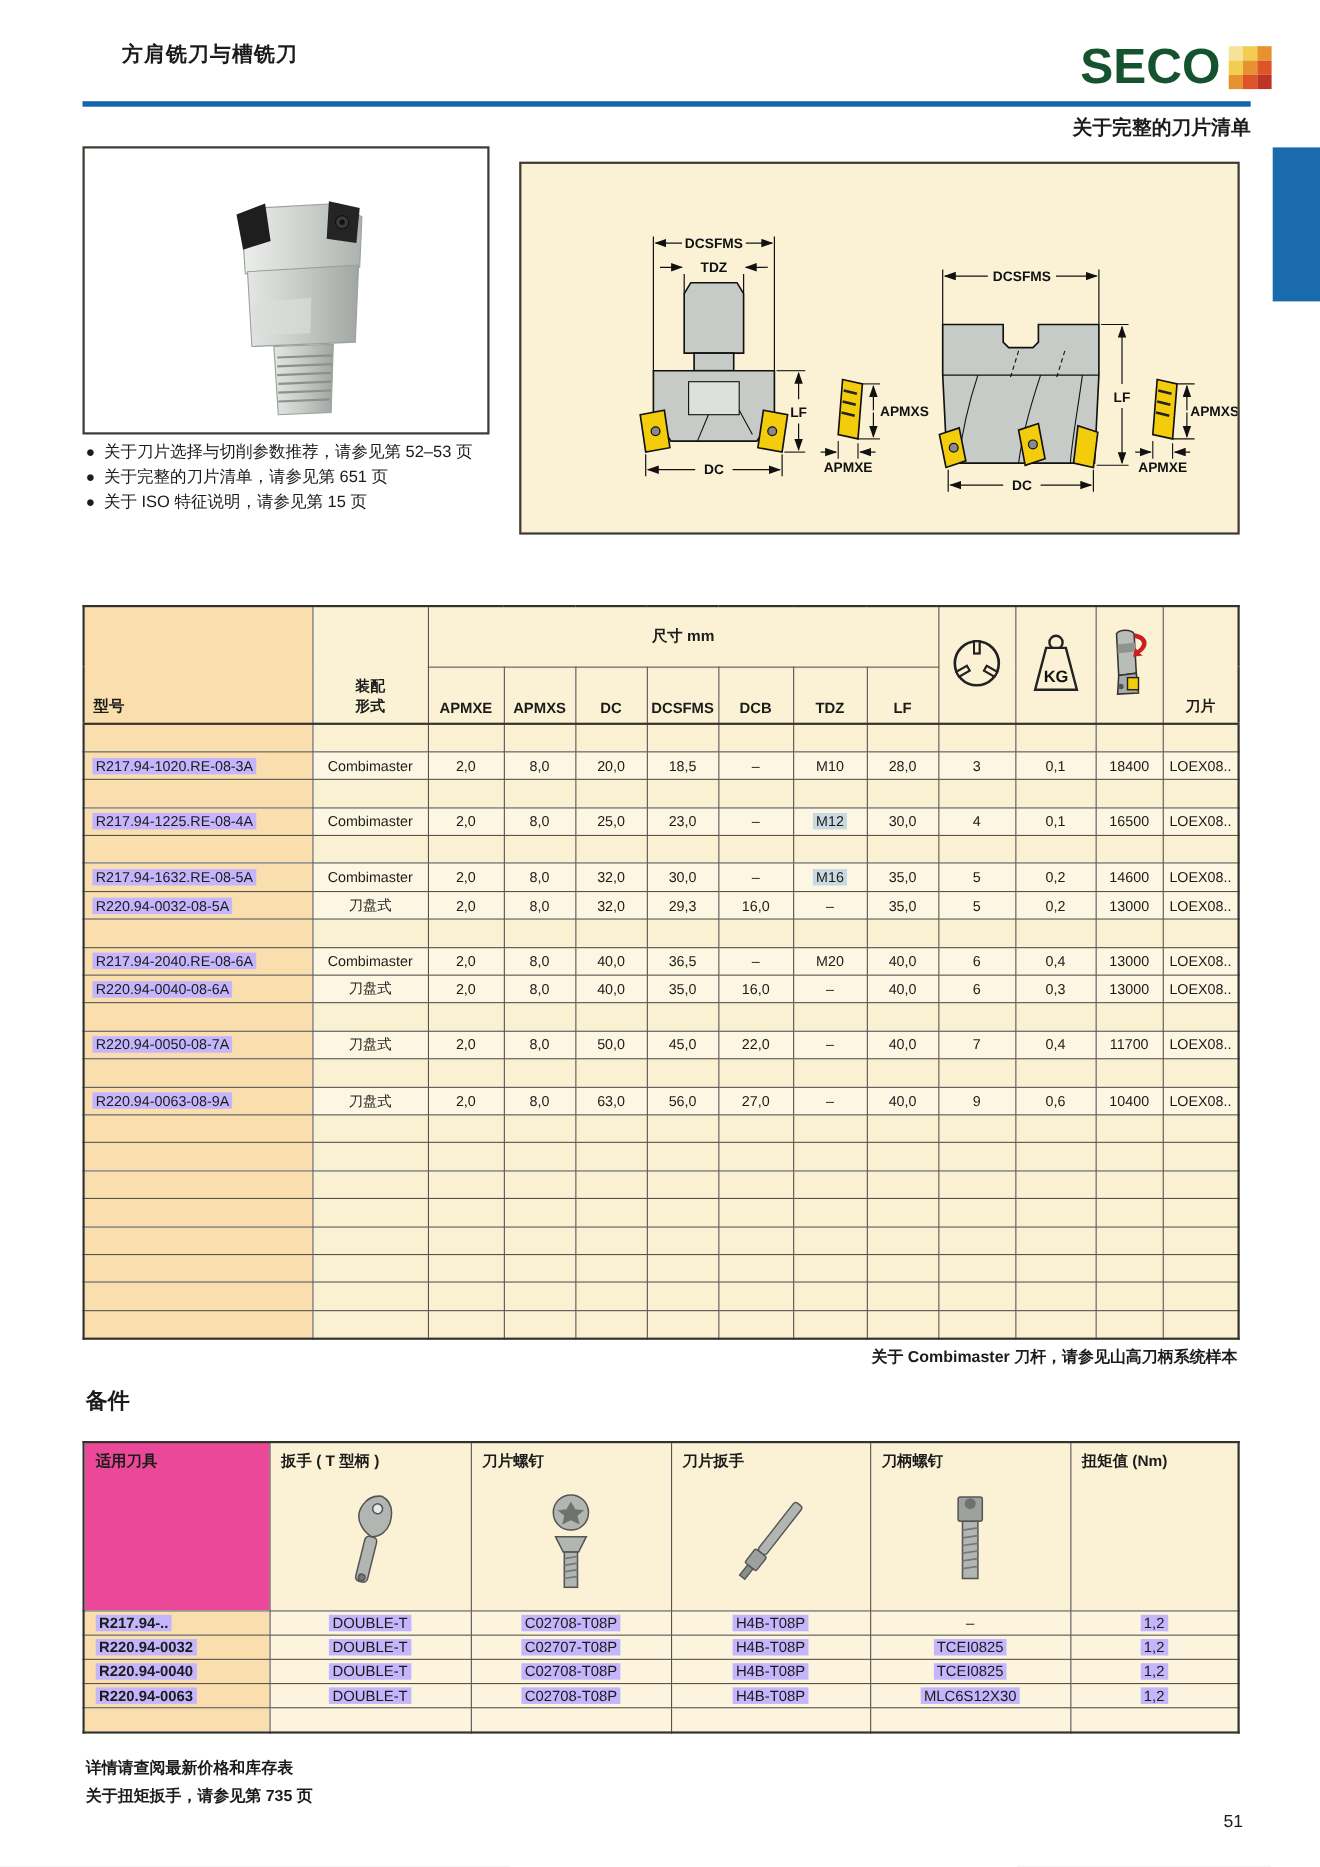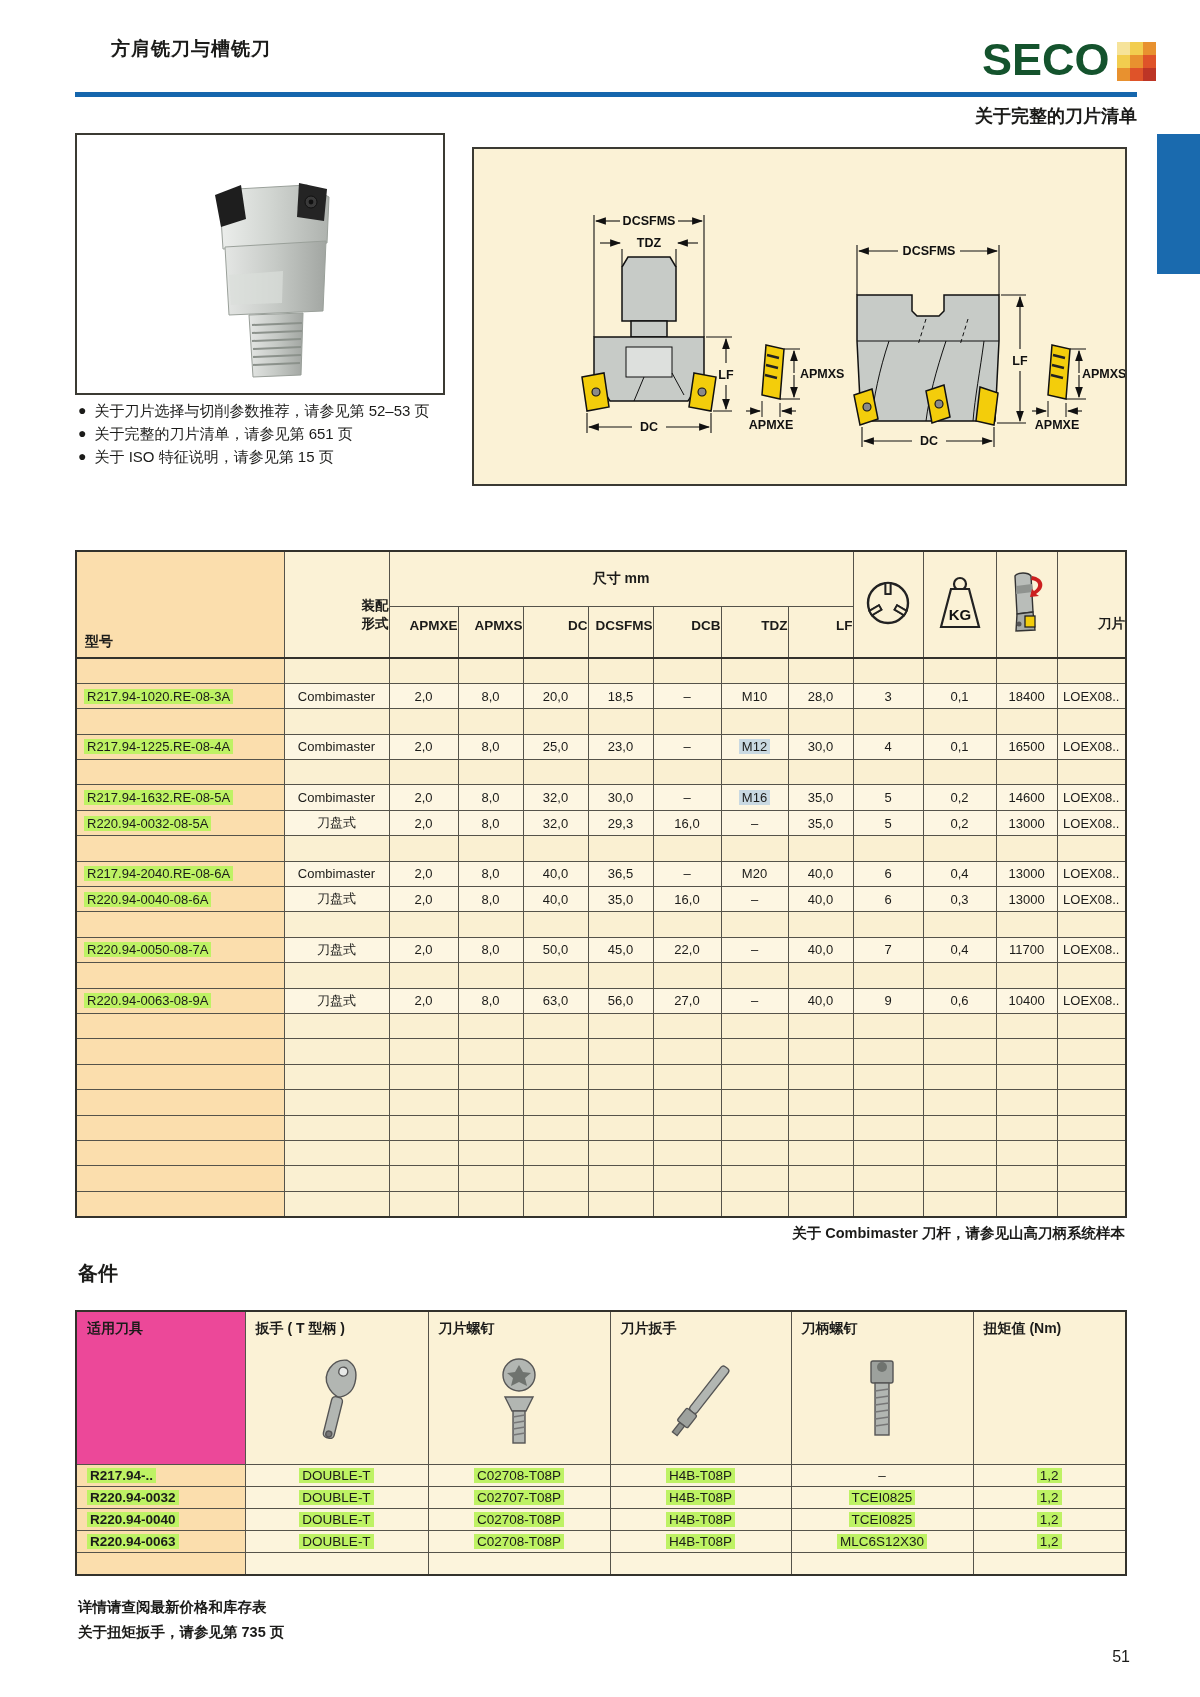--- a/index.html
+++ b/index.html
@@ -28,29 +28,29 @@
   .diagram-box{left:472px;top:147px;width:651px;height:335px;background:#FBF2D6;border:2px solid #3b3a33;}
 
   
   table{border-collapse:collapse;table-layout:fixed;}
   .main-table{left:75px;top:550px;width:1050px;}
   .main-table th,.main-table td{border:1px solid #55534a;font-size:13px;padding:0;overflow:hidden;white-space:nowrap;}
   .main-table{border:2px solid #33322c;}
   .main-table thead{border-bottom:2px solid #33322c;}
   .main-table th{background:#FBF2D6;font-weight:bold;}
   .main-table th.h-model{background:#FBDEAD;text-align:left;vertical-align:bottom;padding:0 0 6px 8px;font-size:14px;}
-  .main-table th.h-bot{vertical-align:bottom;padding-bottom:24px;font-size:13.5px;text-align:right;}
+  .main-table th.h-bot{vertical-align:bottom;padding-bottom:6px;font-size:13.5px;}
   .main-table th.h-group{vertical-align:middle;font-size:14px;}
   .main-table th.h-icon{vertical-align:middle;}
   .main-table tbody tr{height:25.4px;}
   .main-table td{background:#FAF0D2;text-align:center;}
   .main-table td.c-model{background:#FBDEAD;text-align:left;padding-left:7px;}
   .main-table tr.row-data td{background:#FDF6E2;}
   .main-table tr.row-data td.c-model{background:#FBDEAD;}
-  .hl{background:#bef264;padding:0 3px;margin-top:12px;}
+  .hl{background:#c4b5fd;padding:0 3px;margin-top:12px;}
   .hlb{background:#C9D9E2;padding:0 3px;}
 
   .table-note{top:1224px;right:75px;font-size:14.5px;font-weight:bold;}
   .spare-heading{left:78px;top:1260px;font-size:20px;font-weight:bold;}
 
   
   .acc-table{left:75px;top:1310px;width:1050px;border:2px solid #33322c;}
   .acc-table th,.acc-table td{border:1px solid #55534a;font-size:13.5px;padding:0;overflow:hidden;white-space:nowrap;}
   .acc-table th{background:#FBF2D6;font-weight:bold;vertical-align:top;text-align:left;height:152px;}
   .acc-table th.a-model{background:#ec4899;}

